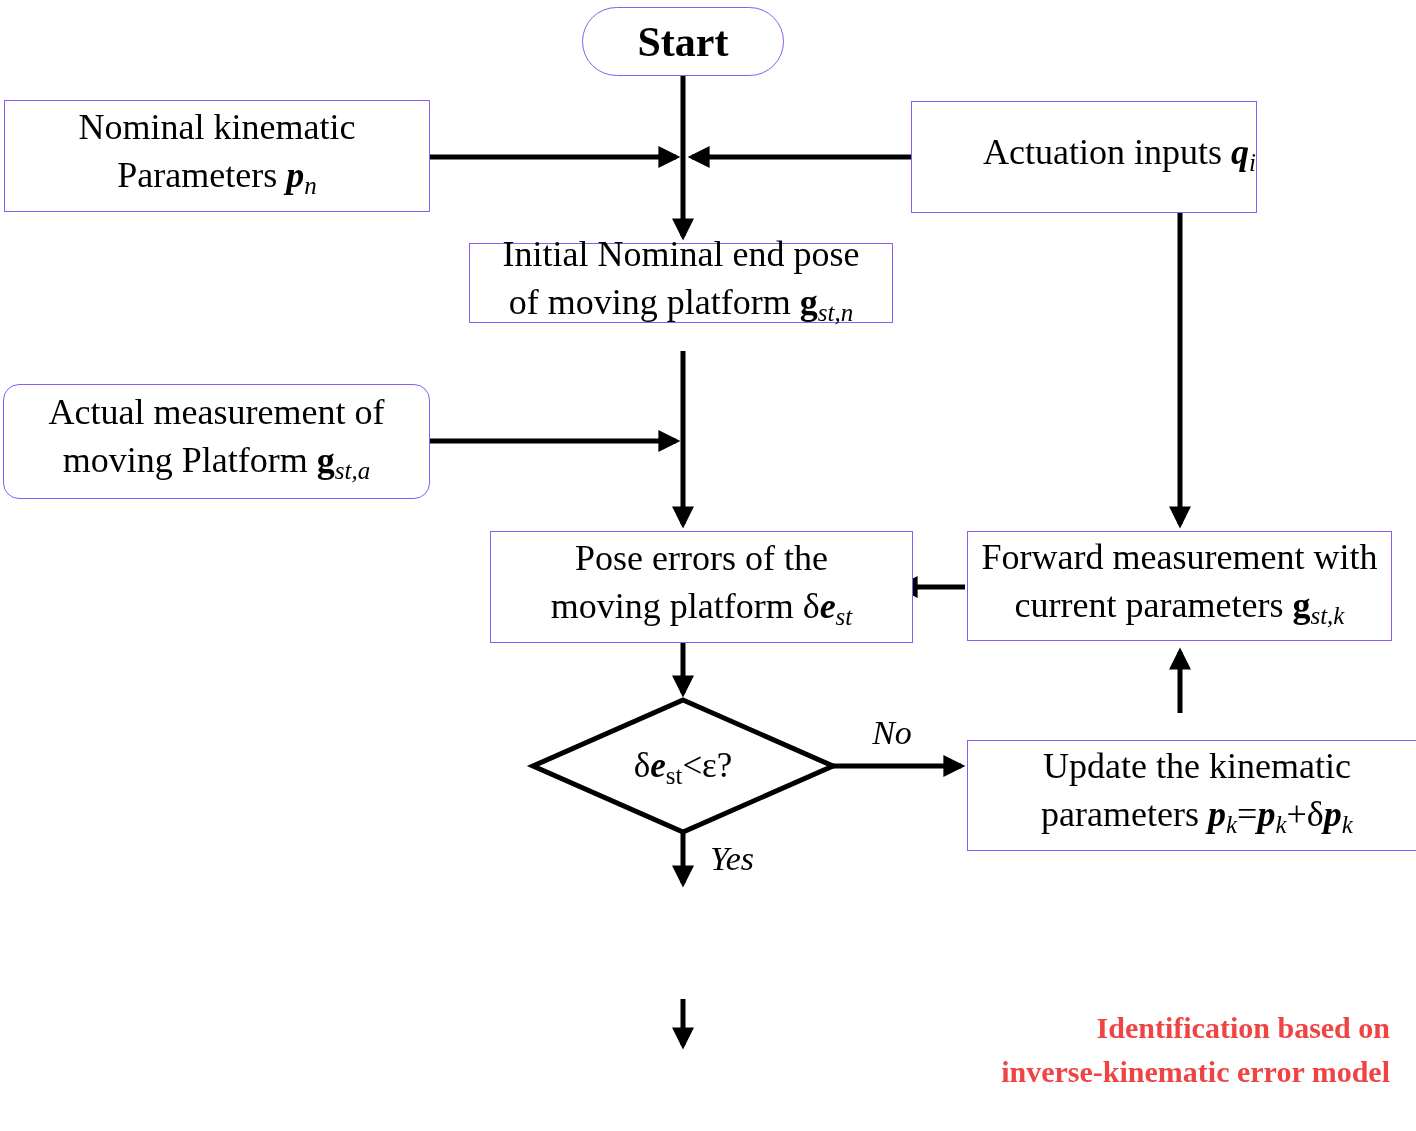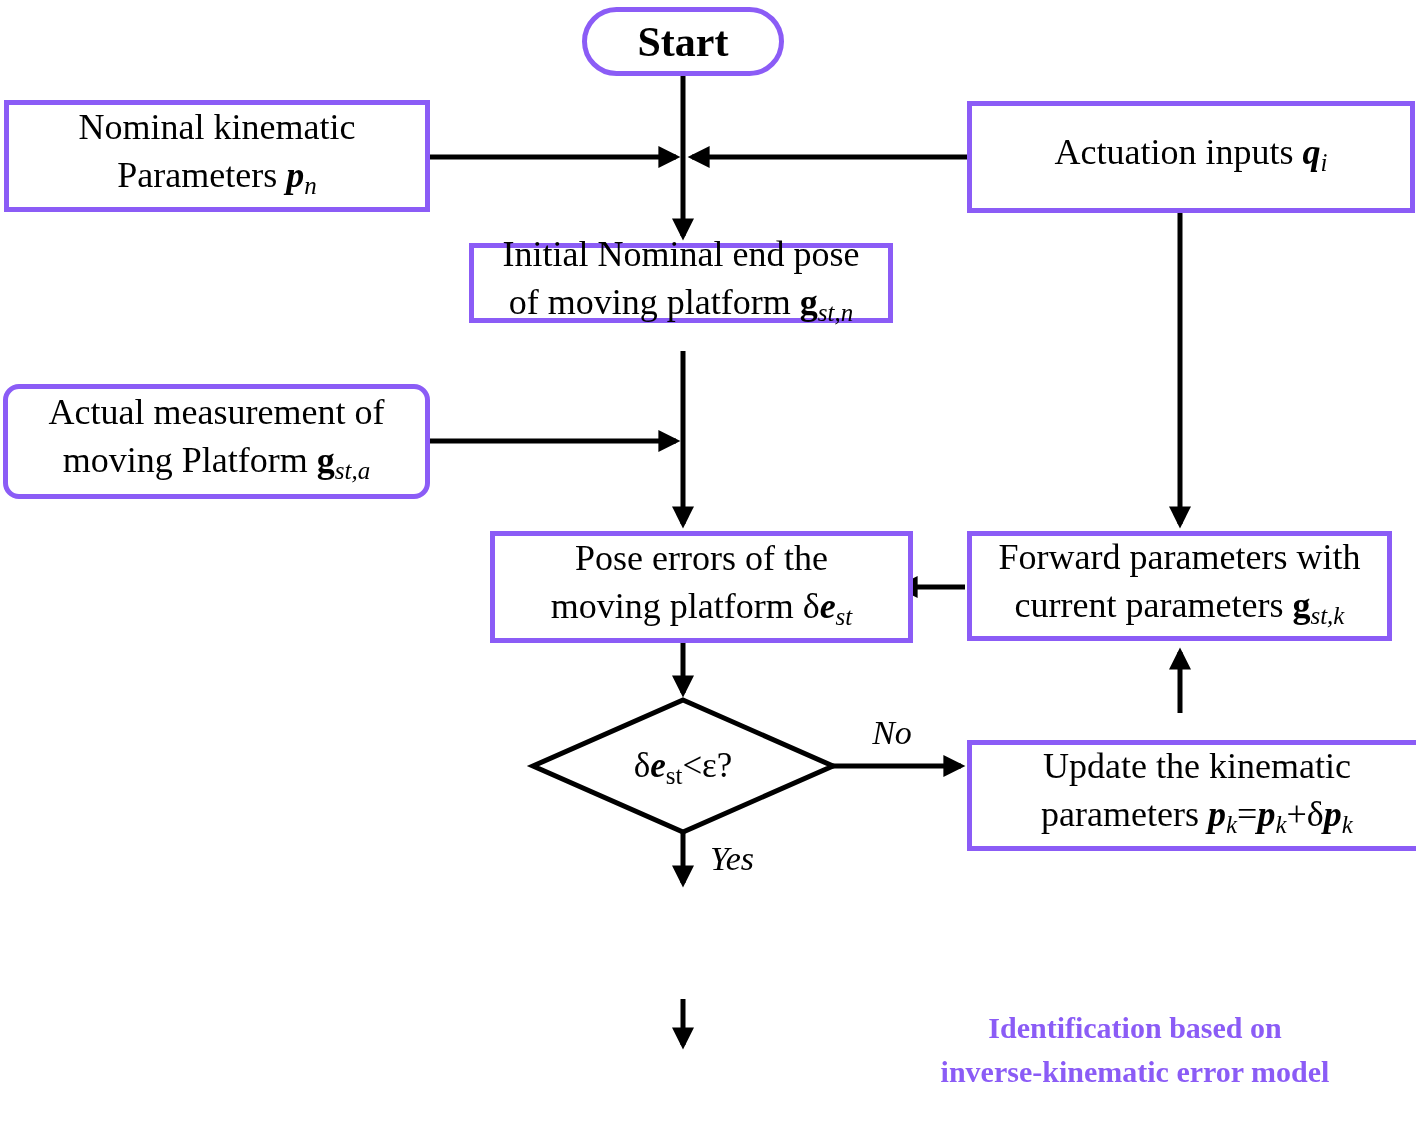--- a/index.html
+++ b/index.html
@@ -9,21 +9,21 @@
     position: relative;
     width: 1416px;
     height: 1131px;
     background: #ffffff;
     overflow: hidden;
   }
   .wires { position: absolute; left: 0; top: 0; width: 1416px; height: 1131px; }
   .node {
     position: absolute;
     background: #ffffff;
-    border: 5px solid #8b5cf6;
+    border: 1px solid #8b5cf6;
     display: flex;
     flex-direction: column;
     align-items: center;
     justify-content: center;
     text-align: center;
     font-size: 36px;
     line-height: 48px;
   }
   .terminal {
     border-radius: 36px;
@@ -99,54 +99,54 @@
 
   <div class="node terminal" style="left:582px; top:7px; width:202px; height:69px;">
     <span>Start</span>
   </div>
 
   <div class="node" style="left:4px; top:100px; width:426px; height:112px;">
     <div class="row">Nominal kinematic</div>
     <div class="row"><span>Parameters </span><span class="sym-bi">p</span><span class="sub-i">n</span></div>
   </div>
 
-  <div class="node" style="left:967px; top:101px; width:448px; height:112px;">
+  <div class="node" style="left:911px; top:101px; width:346px; height:112px;align-items:flex-end;">
     <div class="row"><span>Actuation inputs </span><span class="sym-bi">q</span><span class="sub-i">i</span></div>
   </div>
 
   <div class="node" style="left:469px; top:243px; width:424px; height:80px;">
     <div class="row">Initial Nominal end pose</div>
     <div class="row"><span>of moving platform </span><span class="sym-b">g</span><span class="sub-i">st,n</span></div>
   </div>
 
   <div class="node" style="left:3px; top:384px; width:427px; height:115px;border-radius:16px;">
     <div class="row">Actual measurement of</div>
     <div class="row"><span>moving Platform </span><span class="sym-b">g</span><span class="sub-i">st,a</span></div>
   </div>
 
   <div class="node" style="left:490px; top:531px; width:423px; height:112px;">
     <div class="row">Pose errors of the</div>
     <div class="row"><span>moving platform </span><span>δ</span><span class="sym-bi">e</span><span class="sub-i">st</span></div>
   </div>
 
   <div class="node" style="left:967px; top:531px; width:425px; height:110px;">
-    <div class="row">Forward parameters with</div>
+    <div class="row">Forward measurement with</div>
     <div class="row"><span>current parameters </span><span class="sym-b">g</span><span class="sub-i">st,k</span></div>
   </div>
 
   <div class="decision-label" style="left:543px; top:748px; width:280px;"><span>δ</span><span class="sym-bi">e</span><span class="sub-r">st</span><span>&lt;ε?</span></div>
 
   <div class="node" style="left:967px; top:740px; width:460px; height:111px;justify-content:center;">
     <div class="row">Update the kinematic</div>
     <div class="row"><span>parameters </span><span class="sym-bi">p</span><span class="sub-i">k</span><span>=</span><span class="sym-bi">p</span><span class="sub-i">k</span><span>+δ</span><span class="sym-bi">p</span><span class="sub-i">k</span></div>
   </div>
 
 
 
   <div class="edge-label" style="left:852px; top:716px; width:80px;">No</div>
   <div class="edge-label" style="left:692px; top:842px; width:80px;">Yes</div>
 
-  <div class="caption" style="left: 880px; top: 1006px; width: 510px; color: #8b5cf6;">
+  <div class="caption" style="left: 880px; top: 1006px; width: 510px; color: #ef4444; text-align: right;">
     <div>Identification based on</div>
     <div>inverse-kinematic error model</div>
   </div>
 
 </div>
 
 </body></html>

